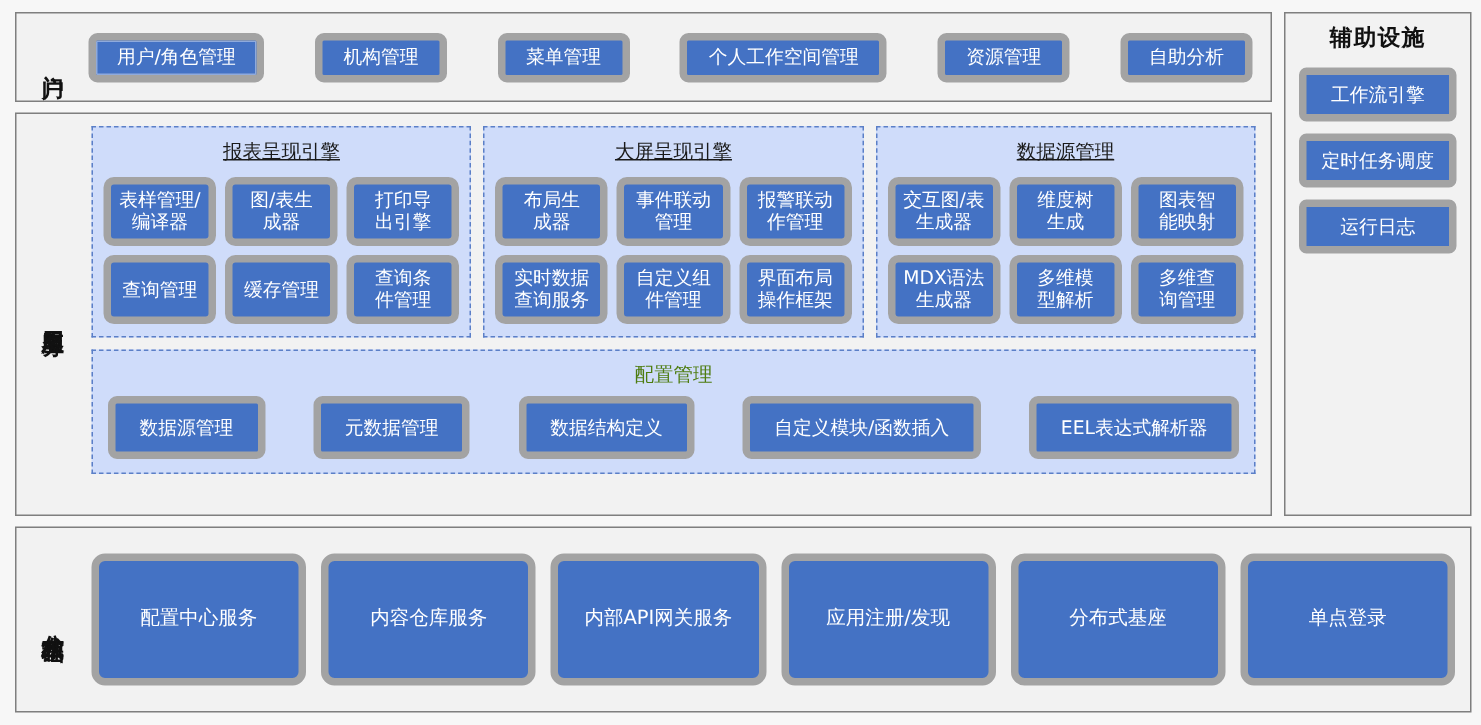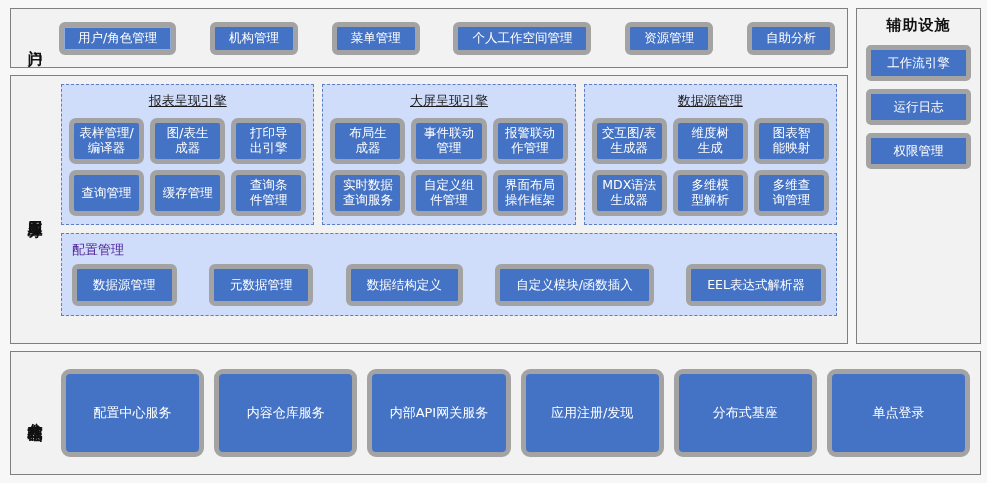--- a/index.html
+++ b/index.html
@@ -108,23 +108,23 @@
     border-radius:7px;
   }
   .config{
     border:1px dashed #5b7fc7;
     background:#cfdcfa;
     padding:5px 10px 9px 10px;
     box-sizing:border-box;
     width:100%;
   }
   .config-title{
-    text-align:left;
+    text-align:center;
     font-size:13px;
-    color:#4c1d95;
+    color:#4d7c0f;
     padding:2px 0 5px 0;
   }
   .config-row{
     display:flex;
     gap:12px;
     justify-content:space-between;
   }
   .config-row .pill{
     height:33px;
     padding:16px 16px;
@@ -267,22 +267,22 @@
           </div>
 
         </div>
       </div>
 
     </div>
 
     <div class="aux">
       <div class="aux-title">辅助设施</div>
       <div class="pill">工作流引擎</div>
+      <div class="pill">定时任务调度</div>
       <div class="pill">运行日志</div>
-      <div class="pill">权限管理</div>
     </div>
 
   </div>
 
   <div class="band dist">
     <div class="band-label">分布式基础</div>
     <div class="band-body">
       <div class="pill">配置中心服务</div>
       <div class="pill">内容仓库服务</div>
       <div class="pill">内部API网关服务</div>

